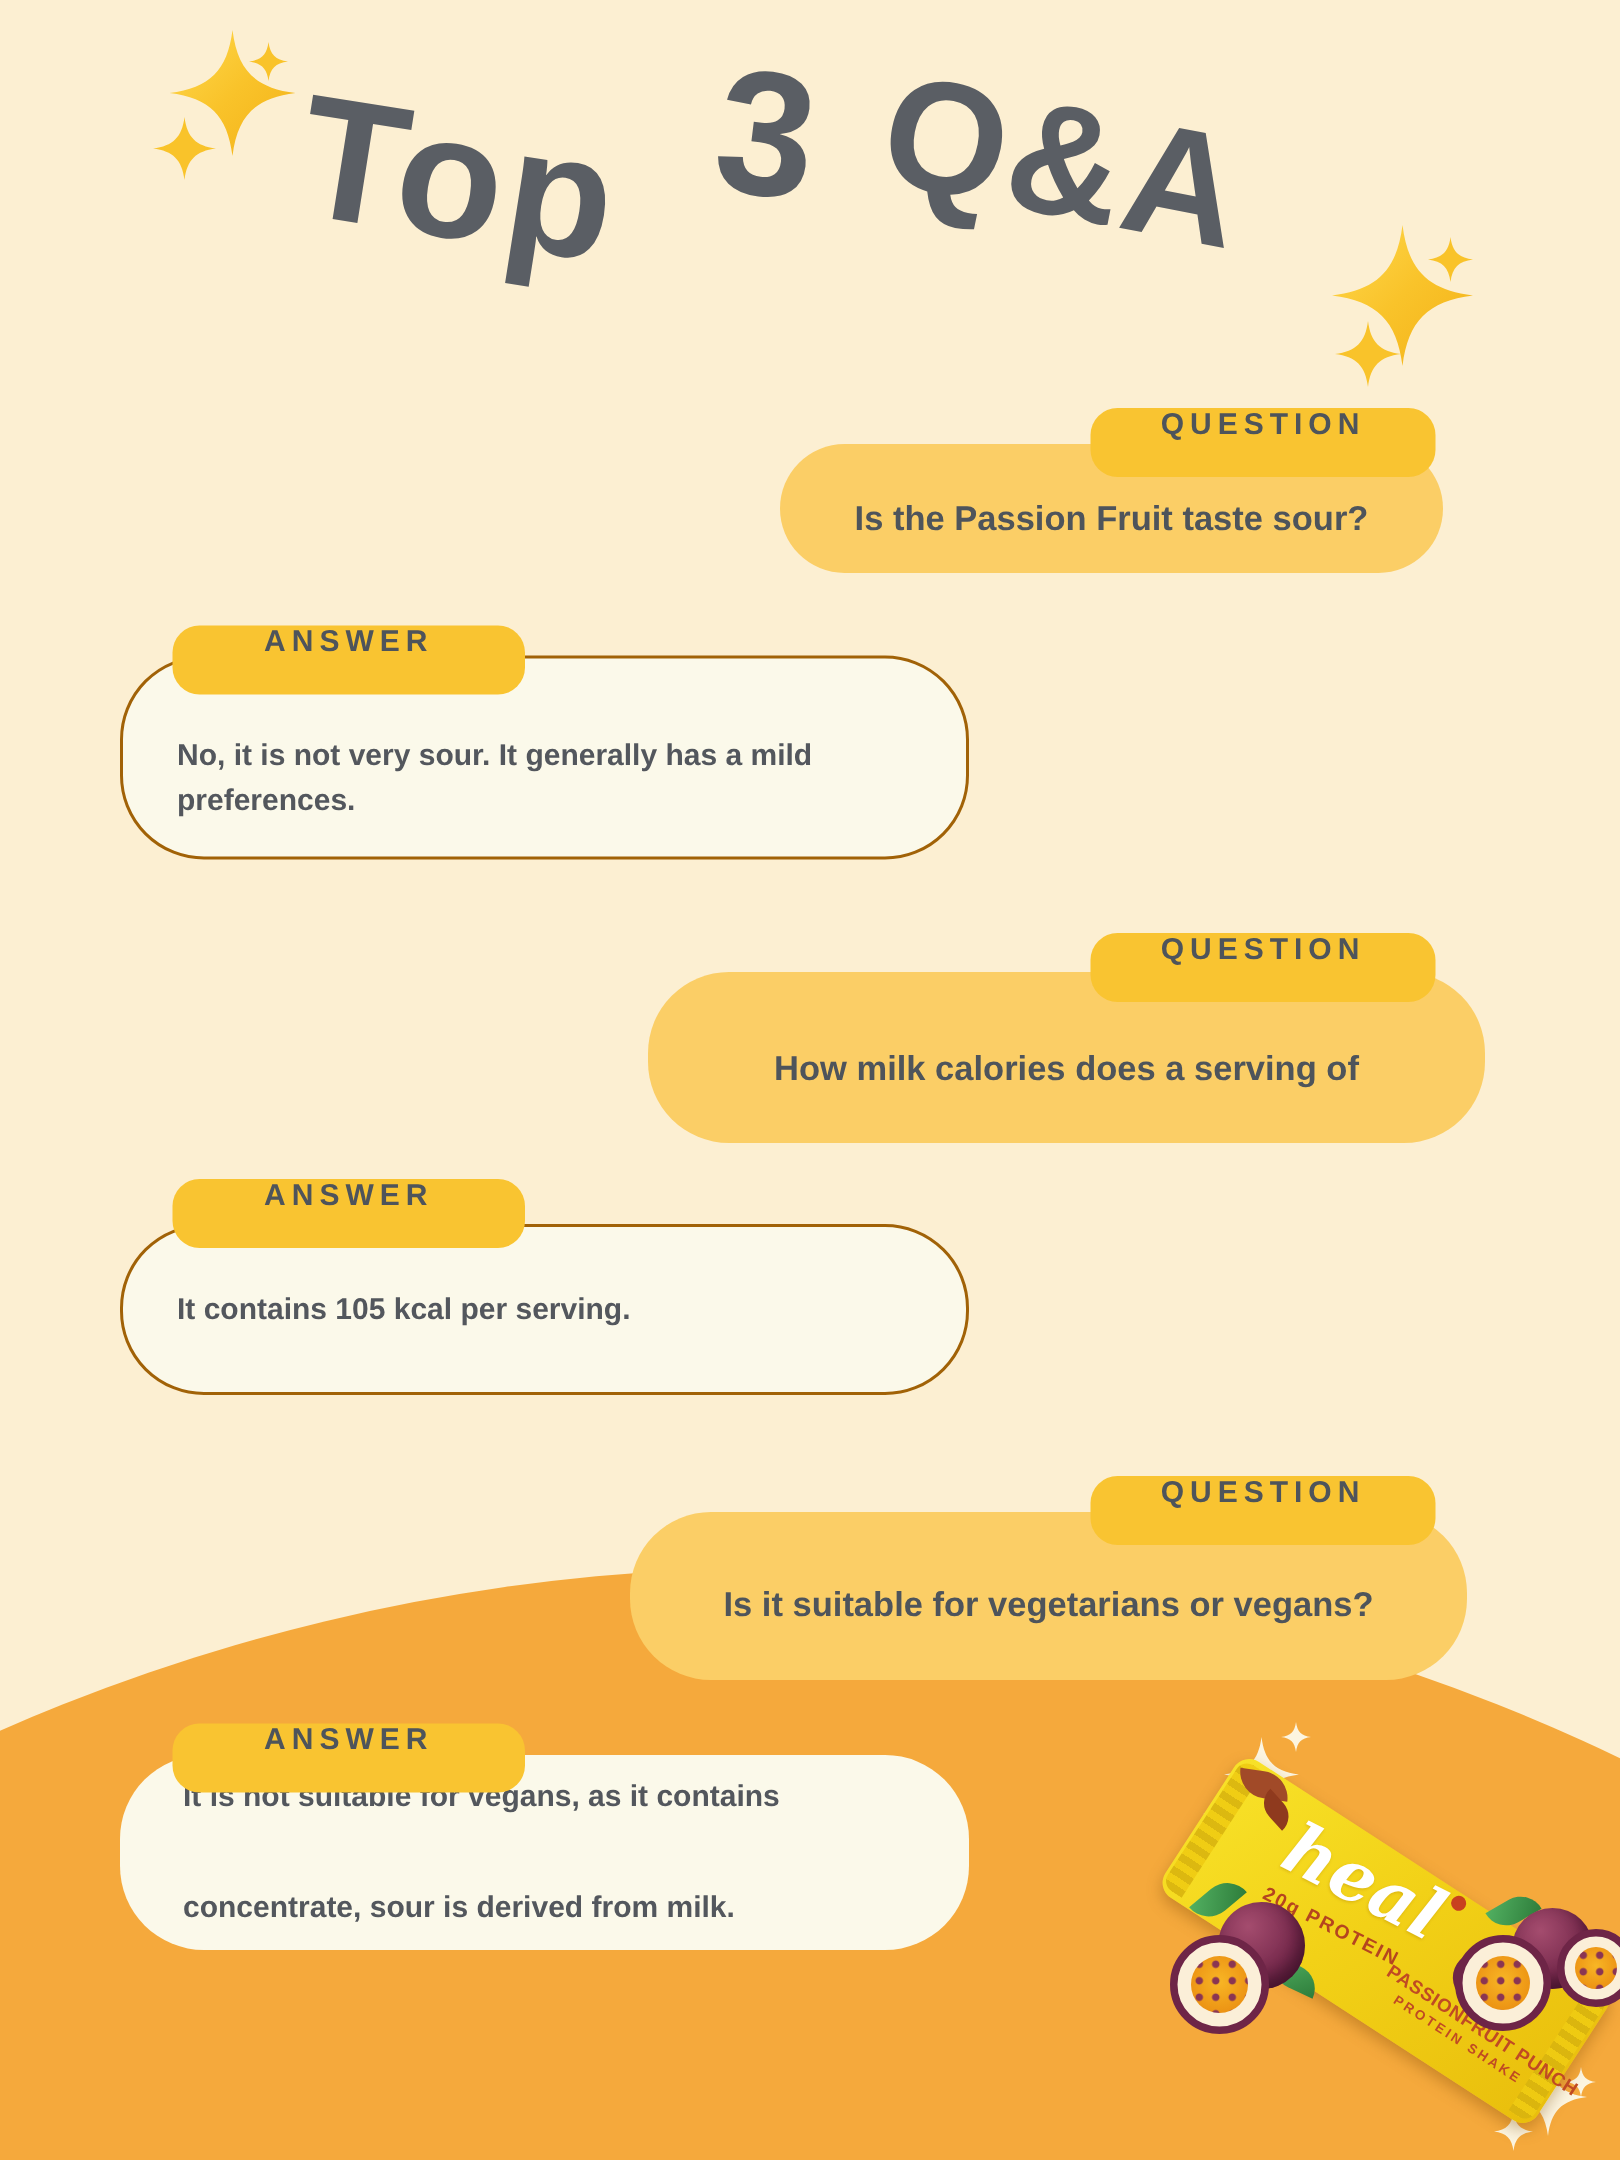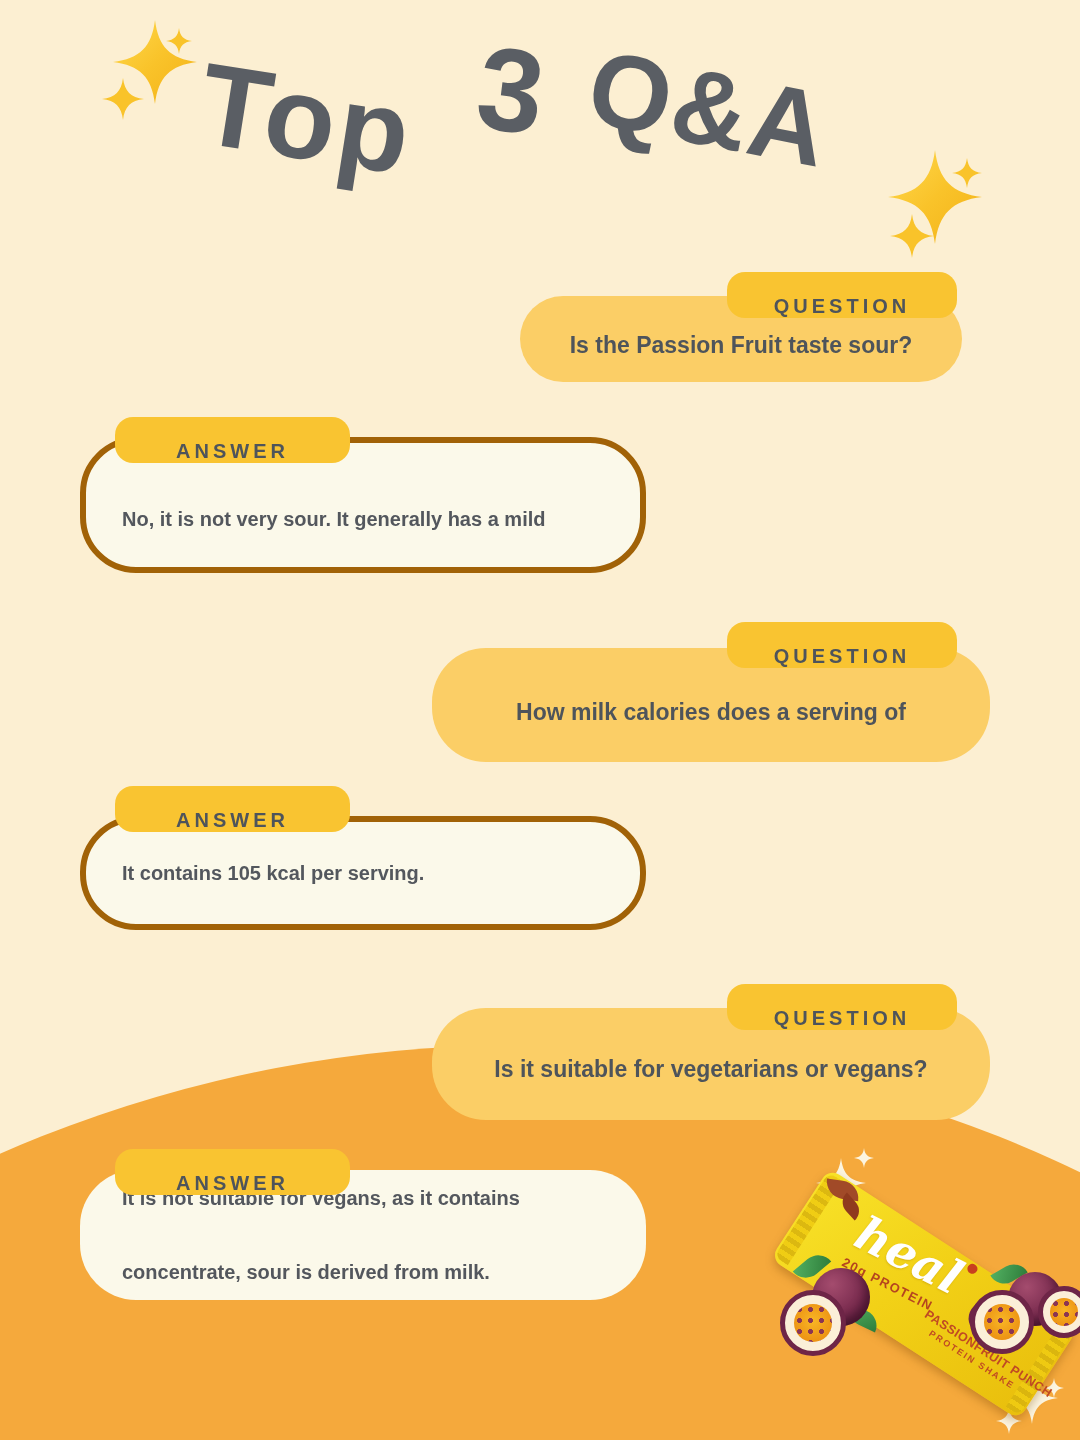--- a/index.html
+++ b/index.html
@@ -17,47 +17,47 @@
   .title .w{position:absolute;font-weight:600;color:#5A5E64;}
   .w-top{left:200px;top:52px;font-size:116px;letter-spacing:3px;transform:rotate(9deg);}
   .w-three{left:478px;top:22px;font-size:118px;transform:rotate(7deg);}
   .w-qa{left:588px;top:48px;font-size:106px;font-weight:800;color:#CC5331;letter-spacing:2px;transform:rotate(11deg);}
   
   .spark{position:absolute;z-index:5;}
   .spark svg{display:block;width:100%;height:100%;}
   
   .tab{
     position:absolute;z-index:3;background:#F9C431;border-radius:18px;
-    display:flex;align-items:flex-end;justify-content:center;
+    display:flex;align-items:flex-start;justify-content:center;
     color:#4E545B;font-weight:700;font-size:20px;letter-spacing:4px;
   }
   .q-tab{width:230px;height:46px;left:727px;}
   .a-tab{width:235px;height:46px;left:115px;}
   .q-bubble{
     position:absolute;z-index:2;background:#FBCE66;
     display:flex;flex-direction:column;align-items:center;justify-content:center;
     color:#4E545B;font-weight:700;font-size:23px;line-height:31px;text-align:right;
   }
   .q-bubble .ln{white-space:nowrap;}
   .a-bubble{
     position:absolute;z-index:2;left:80px;width:566px;background:#FBF9EA;
-    border:6px solid #a16207;border-radius:56px;box-sizing:border-box;
+    border:2px solid #a16207;border-radius:56px;box-sizing:border-box;
     color:#53575D;font-weight:700;font-size:20px;line-height:30px;
     padding:0 20px 0 36px;display:flex;flex-direction:column;justify-content:center;
   }
   .a-bubble .ln{white-space:nowrap;}
   .q1-bubble{left:520px;top:296px;width:442px;height:86px;border-radius:43px;padding-top:12px;box-sizing:border-box;}
   .q1-tab{top:272px;}
   .a1-tab{top:417px;}
   .a1-bubble{top:437px;height:136px;padding-top:28px;}
   .q2-bubble{left:432px;top:648px;width:558px;height:114px;border-radius:54px;padding-top:14px;box-sizing:border-box;}
   .q2-tab{top:622px;}
   .a2-tab{top:786px;}
   .a2-bubble{top:816px;height:114px;}
-  .q3-bubble{left:432px;top:1008px;width:558px;height:112px;border-radius:54px;padding-top:10px;box-sizing:border-box;}
+  .q3-bubble{left:420px;top:1008px;width:558px;height:112px;border-radius:54px;padding-top:10px;box-sizing:border-box;}
   .q3-tab{top:984px;}
   .a3-tab{top:1149px;}
   .a3-bubble{top:1170px;height:130px;border:none;padding-left:42px;gap:44px;}
   
   .product{position:absolute;left:760px;top:1170px;width:330px;height:270px;z-index:6;}
   .packet{
     position:absolute;left:16px;top:70px;width:296px;height:108px;
     transform:rotate(33deg);transform-origin:50% 50%;
     background:linear-gradient(115deg,#F8E229 0%,#F2D117 45%,#E9BE0C 100%);
     border-radius:12px;box-shadow:2px 4px 10px rgba(120,70,0,.35);
@@ -153,20 +153,21 @@
   </div>
   <div class="q-bubble q1-bubble">
     <span class="ln">Is the Passion Fruit taste sour?</span>
   </div>
 
   <div class="tab a-tab a1-tab">
     <span>ANSWER</span>
   </div>
   <div class="a-bubble a1-bubble">
     <span class="ln">No, it is not very sour. It generally has a mild</span>
+    <span class="ln">preferences.</span>
   </div>
 
   <div class="tab q-tab q2-tab">
     <span>QUESTION</span>
   </div>
   <div class="q-bubble q2-bubble">
     <span class="ln">How milk calories does a serving of</span>
   </div>
 
   <div class="tab a-tab a2-tab">

